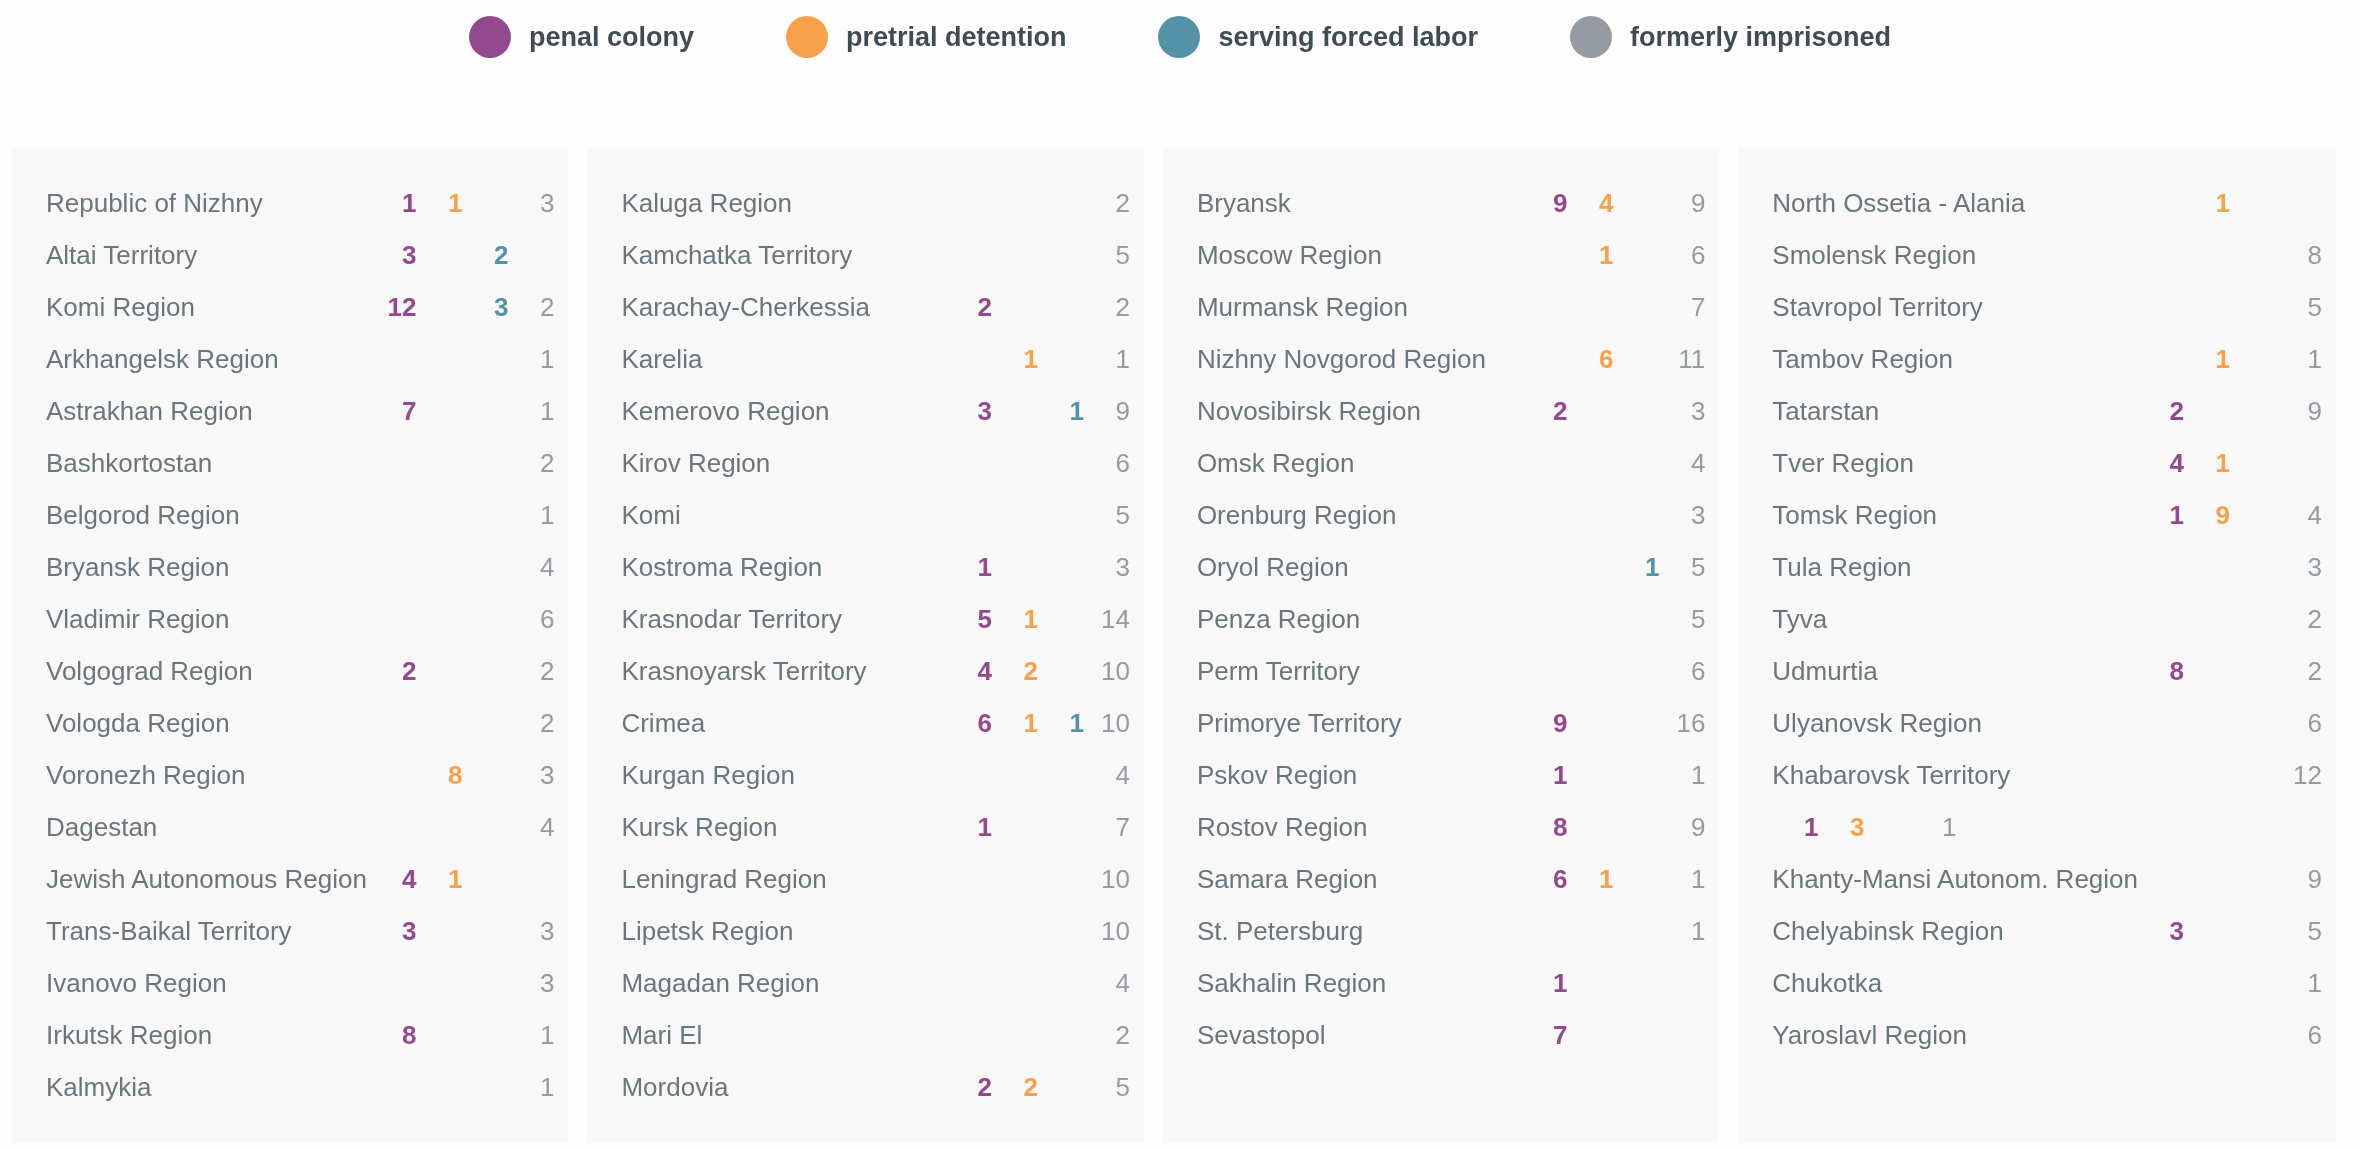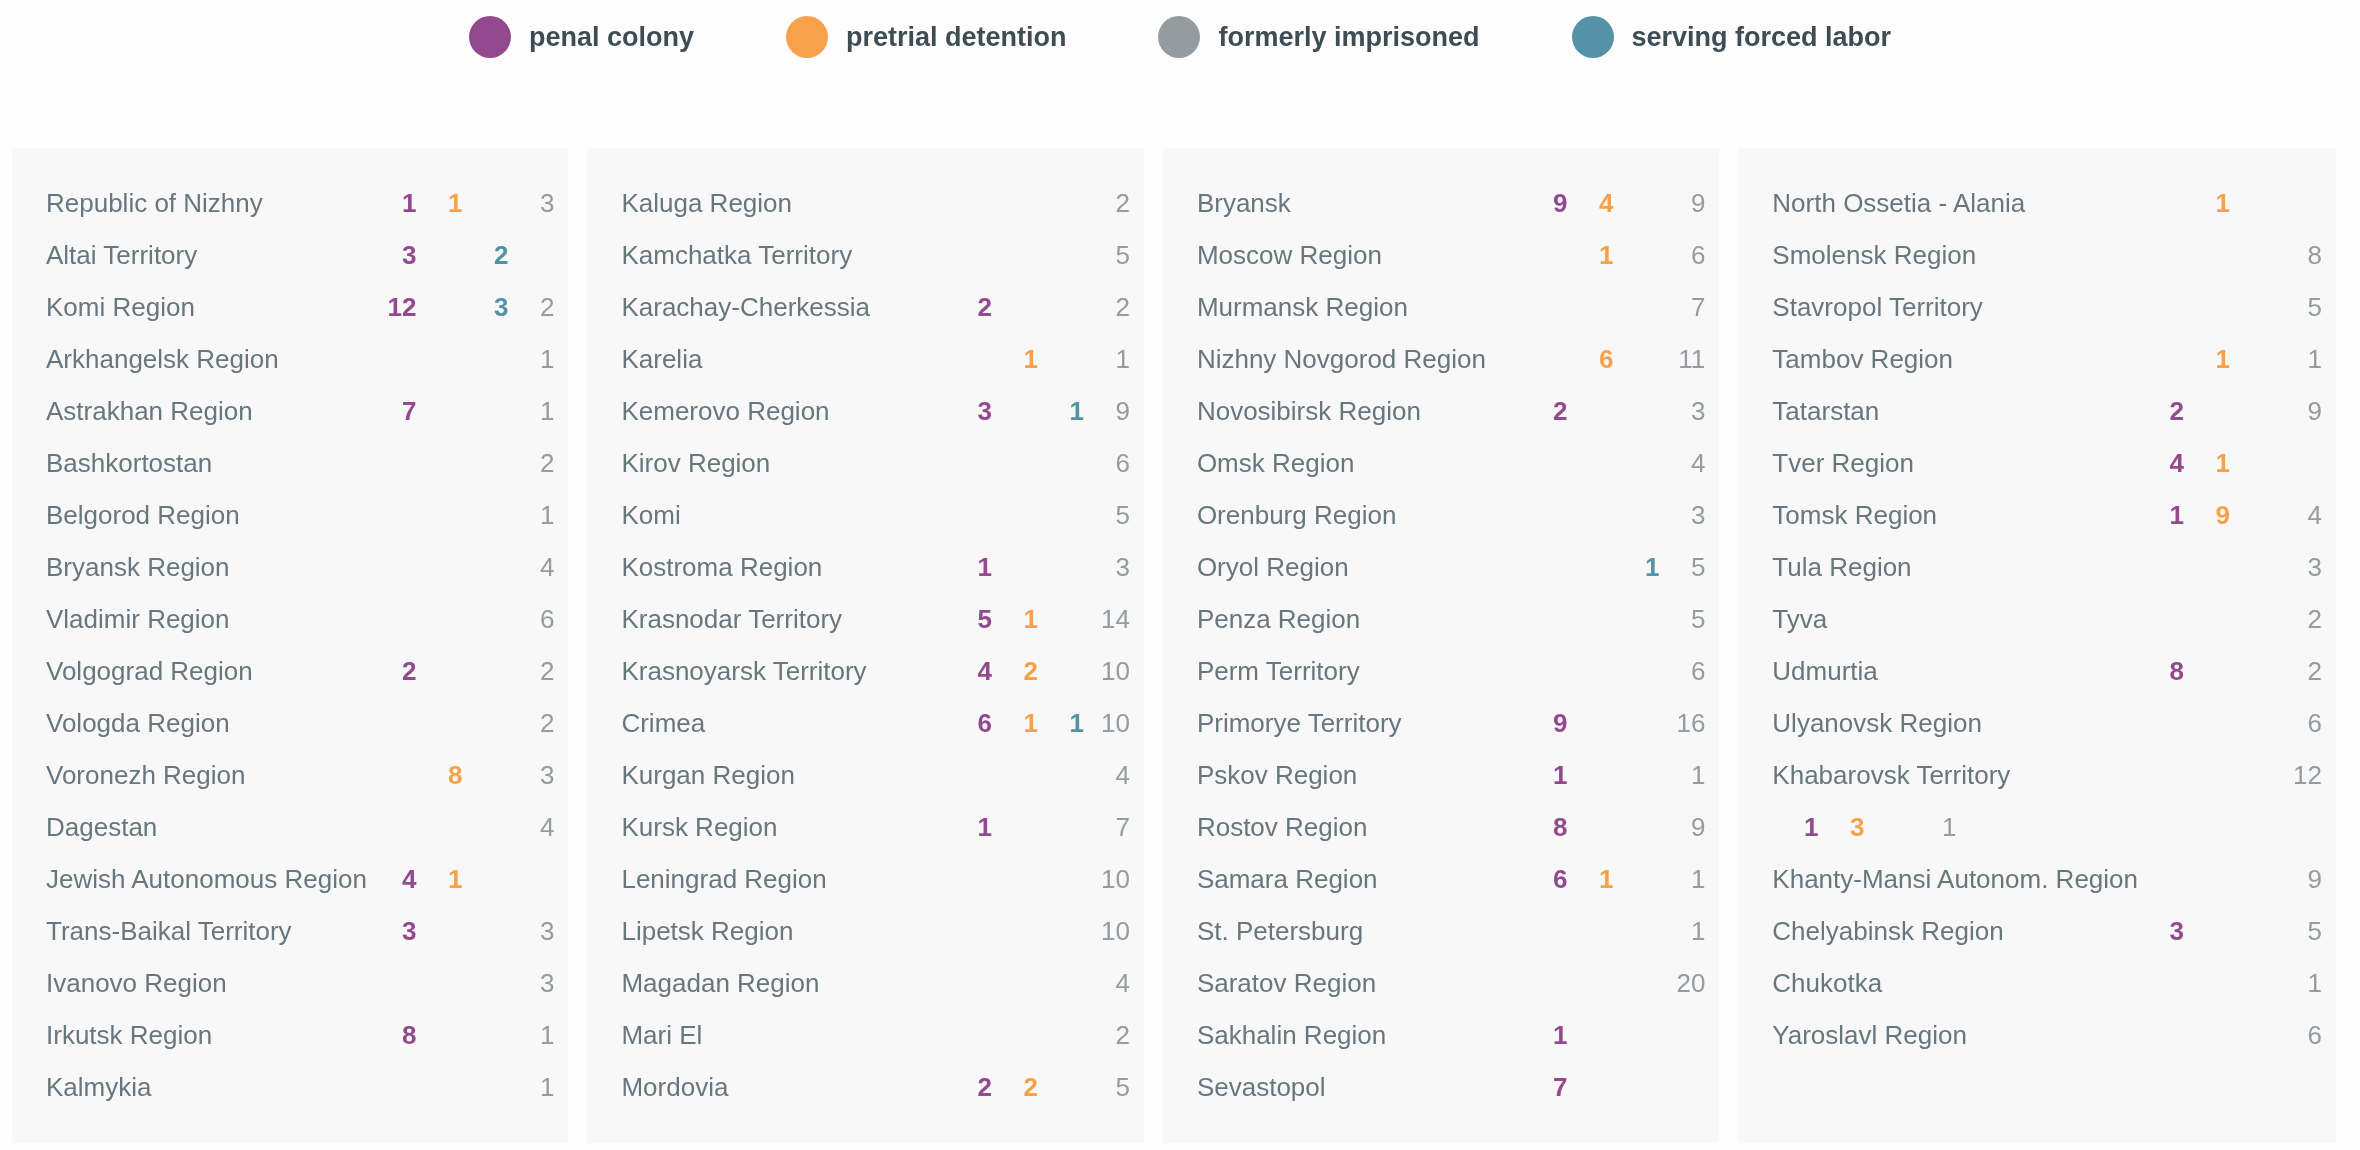--- a/index.html
+++ b/index.html
@@ -85,26 +85,26 @@
 <div class="legend">
     <div class="legend-item">
       <span class="legend-dot" style="background: rgb(147, 73, 141);"></span>
       <span class="legend-label">penal colony</span>
     </div>
     <div class="legend-item">
       <span class="legend-dot" style="background: rgb(248, 161, 75);"></span>
       <span class="legend-label">pretrial detention</span>
     </div>
     <div class="legend-item">
+      <span class="legend-dot" style="background: rgb(84, 146, 167);"></span>
+      <span class="legend-label">serving forced labor</span>
+    </div>
+    <div class="legend-item">
       <span class="legend-dot" style="background: rgb(148, 155, 161);"></span>
       <span class="legend-label">formerly imprisoned</span>
-    </div>
-    <div class="legend-item">
-      <span class="legend-dot" style="background: rgb(84, 146, 167);"></span>
-      <span class="legend-label">serving forced labor</span>
     </div>
   </div>
 
 <div class="panels">
   <div class="panel">
       <div class="row">
         <div class="region">Republic of Nizhny</div>
         <div class="vals">
           <span class="val v0" style="color: rgb(147, 73, 141);">1</span>
           <span class="val v1" style="color: rgb(248, 161, 75);">1</span>
@@ -560,29 +560,20 @@
       <div class="row">
         <div class="region">St. Petersburg</div>
         <div class="vals">
           <span class="val v0" style="color: rgb(147, 73, 141);"></span>
           <span class="val v1" style="color: rgb(248, 161, 75);"></span>
           <span class="val v2" style="color: rgb(84, 146, 167);"></span>
           <span class="val v3" style="color: rgb(148, 155, 161);">1</span>
         </div>
       </div>
       <div class="row">
-        <div class="region">Saratov Region</div>
-        <div class="vals">
-          <span class="val v0" style="color: rgb(147, 73, 141);"></span>
-          <span class="val v1" style="color: rgb(248, 161, 75);"></span>
-          <span class="val v2" style="color: rgb(84, 146, 167);"></span>
-          <span class="val v3" style="color: rgb(148, 155, 161);">20</span>
-        </div>
-      </div>
-      <div class="row">
         <div class="region">Sakhalin Region</div>
         <div class="vals">
           <span class="val v0" style="color: rgb(147, 73, 141);">1</span>
           <span class="val v1" style="color: rgb(248, 161, 75);"></span>
           <span class="val v2" style="color: rgb(84, 146, 167);"></span>
           <span class="val v3" style="color: rgb(148, 155, 161);"></span>
         </div>
       </div>
       <div class="row">
         <div class="region">Sevastopol</div>

